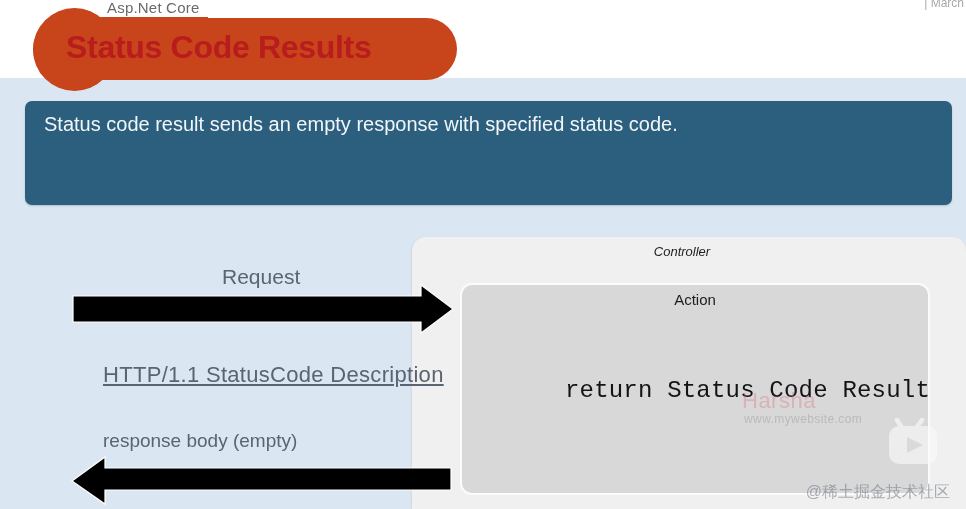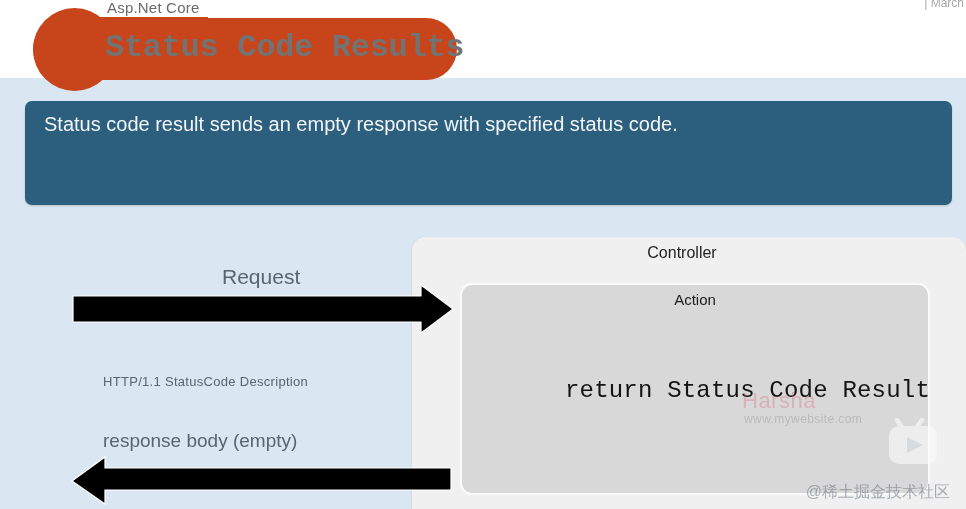--- a/index.html
+++ b/index.html
@@ -63,25 +63,24 @@
     width: 83px; height: 83px;
     background: #c8441a;
     border-radius: 50%;
   }
   .title-text {
     position: absolute;
     left: 66px; top: 29px;
     width: 380px;
     font-size: 32px;
     font-weight: bold;
-    color: #737373;
+    color: #b91c1c;
     letter-spacing: -0.3px;
     white-space: nowrap;
-    font-family: Liberation Mono, monospace;
-    margin-left: 39px;
+    font-family: Liberation Sans, sans-serif;
   }
 
   
   .canvas {
     position: absolute;
     left: 0; top: 78px;
     width: 966px; height: 431px;
     background: #dae6f1;
   }
 
@@ -111,23 +110,24 @@
     width: 554px; height: 272px;
     background: #f0f0f0;
     border-radius: 14px 14px 0 0;
     box-shadow: -1px 0 2px rgba(0,0,0,.05);
   }
   .controller-label {
     position: absolute;
     left: 412px; top: 244px;
     width: 540px;
     text-align: center;
-    font-size: 16px;
+    font-size: 13px;
     color: #1d1d1d;
     font-family: "Liberation Sans", sans-serif;
+    font-style: italic;
   }
   .action-box {
     position: absolute;
     left: 460px; top: 283px;
     width: 470px; height: 212px;
     background: #d8d8d8;
     border-radius: 12px;
     border: 2px solid #fbfbfb;
     box-sizing: border-box;
   }
@@ -152,21 +152,21 @@
   }
 
   
   .lbl {
     position: absolute;
     color: #5a6472;
     font-family: "Liberation Sans", sans-serif;
     white-space: nowrap;
   }
   .lbl-request { left: 222px; top: 265px; font-size: 21px; }
-  .lbl-status  { left: 103px; top: 374px; font-size: 13px; letter-spacing: .3px; }
+  .lbl-status  { left: 103px; top: 362px; font-size: 22px; letter-spacing: .3px; text-decoration: underline; }
   .lbl-body    { left: 103px; top: 430px; font-size: 19px; }
 
   
   .arrow-svg {
     position: absolute;
     left: 0; top: 0;
     width: 966px; height: 509px;
     pointer-events: none;
   }
 

